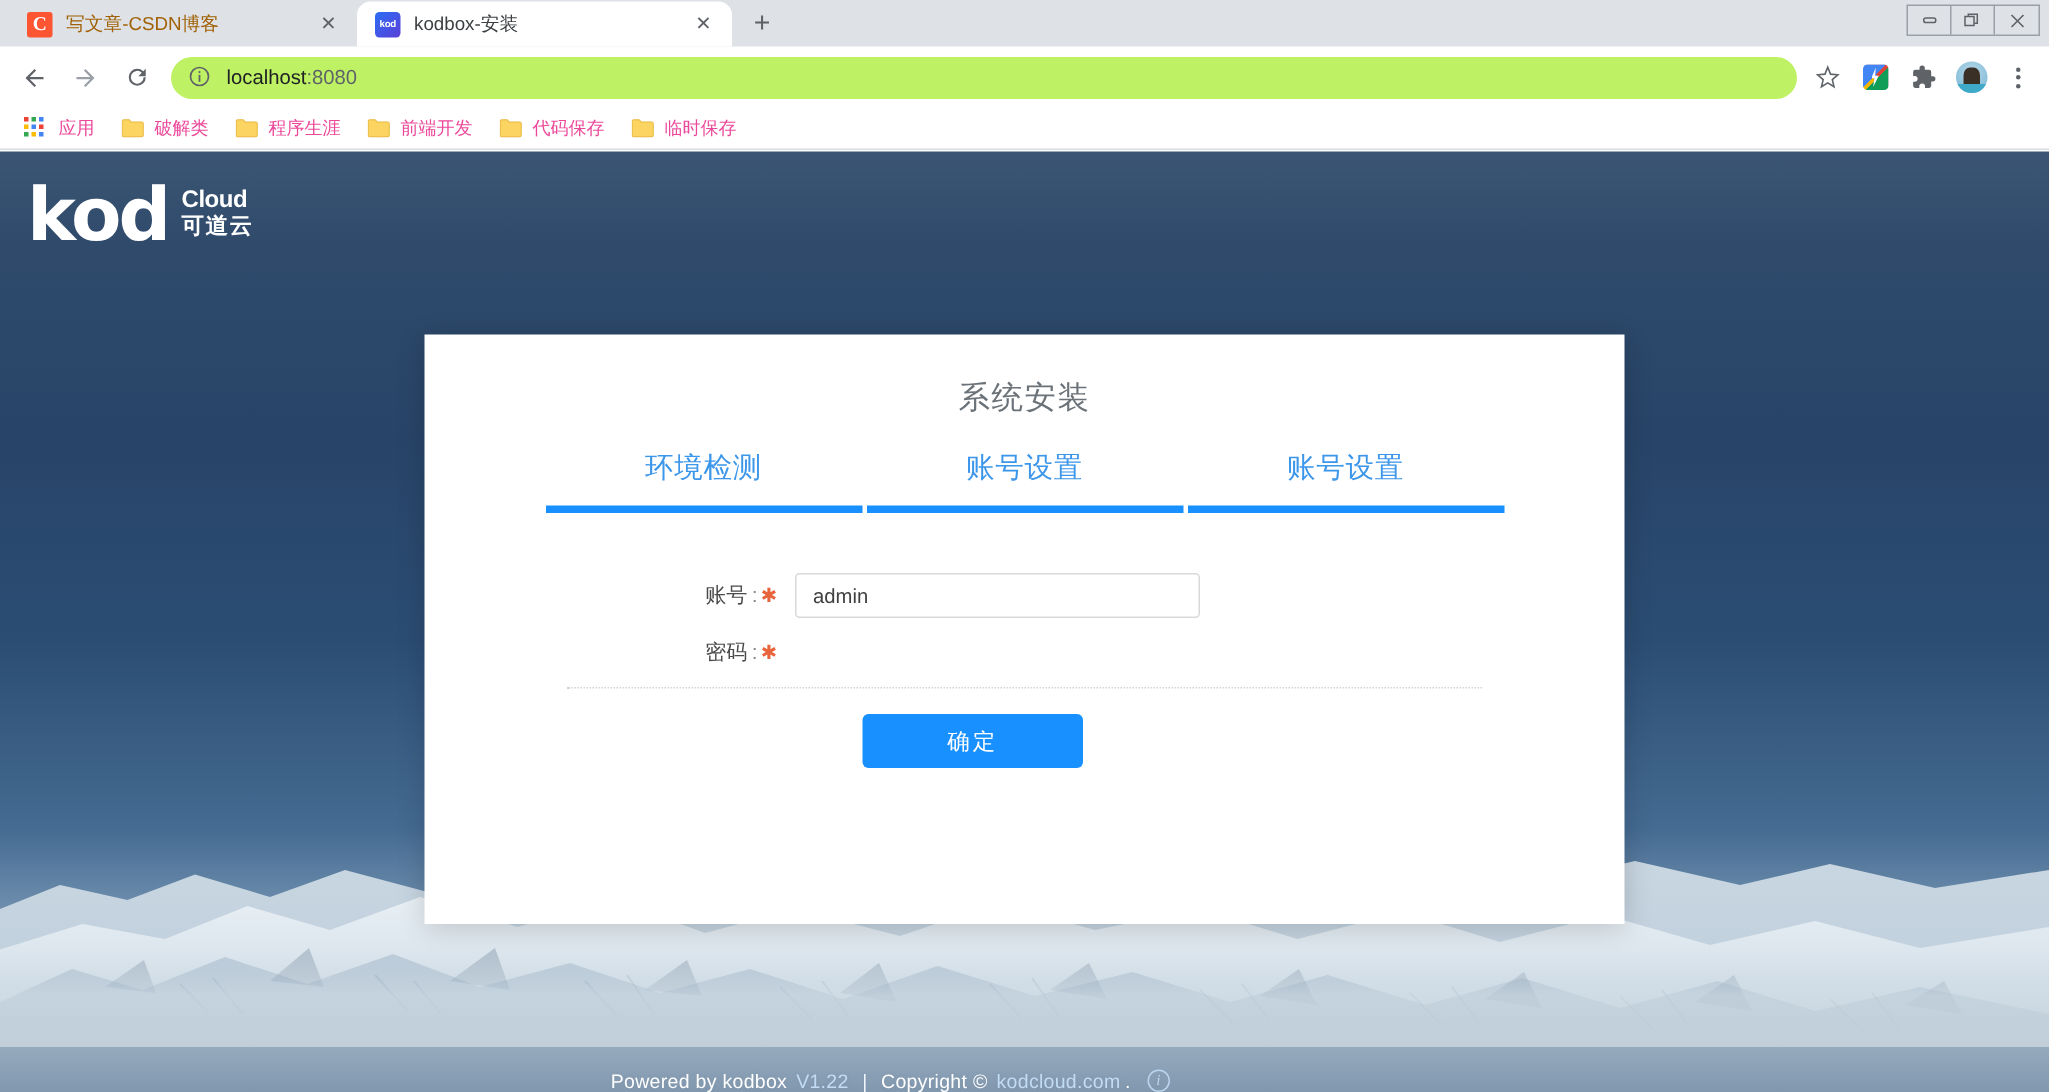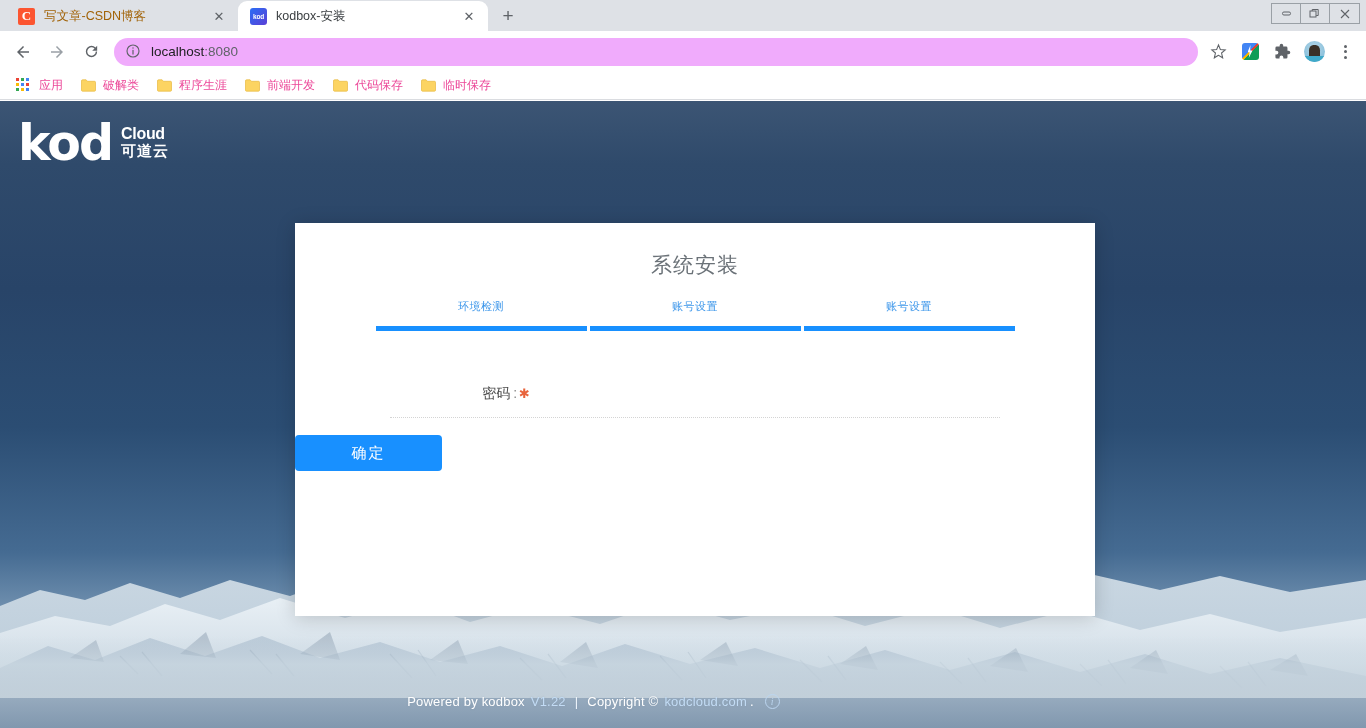--- a/index.html
+++ b/index.html
@@ -111,21 +111,21 @@
     width: 30px; height: 30px;
     display: flex; align-items: center; justify-content: center;
     color: #5f6368;
     border-radius: 50%;
     margin-right: 4px;
   }
   .nav-btn svg { display: block; }
   .omnibox {
     flex: 1;
     height: 28px;
-    background: #f0abfc;
+    background: #bef264;
     border-radius: 14px;
     display: flex;
     align-items: center;
     padding: 0 8px 0 11px;
     margin-left: 4px;
     margin-right: 6px;
   }
   .omnibox .info-ic {
     width: 17px; height: 17px; flex: 0 0 17px;
     margin-right: 9px;
@@ -280,21 +280,21 @@
     display: flex; flex-direction: column;
     line-height: 1.05;
     padding-bottom: 2px;
   }
   .kod-cloud { font-size: 16px; font-weight: bold; color: #fff; letter-spacing: -0.3px; }
   .kod-cn { font-size: 15px; font-weight: bold; color: #fff; letter-spacing: 1px; }
 
   
   .card {
     position: absolute;
-    left: 295px; top: 122px;
+    left: 283px; top: 122px;
     width: 800px; height: 393px;
     background: #fff;
     box-shadow: 0 2px 18px rgba(0,0,0,0.18);
   }
   .card-title {
     text-align: center;
     font-size: 21px;
     color: #6b7278;
     padding-top: 28px;
     letter-spacing: 1px;
@@ -303,21 +303,21 @@
     display: flex;
     margin-top: 20px;
     padding: 0 79px;
   }
   .step {
     flex: 1;
     text-align: center;
     position: relative;
   }
   .step-label {
-    font-size: 11px;
+    font-size: 19px;
     color: #3c96ea;
     padding-bottom: 12px;
     display: block;
     letter-spacing: 0.5px;
   }
   .step-bar {
     height: 5px;
     background: #1890ff;
     margin: 0 1.5px;
   }
@@ -355,41 +355,43 @@
   }
   .form-input::placeholder { color: #bfbfbf; }
 
   .divider-dotted {
     border-top: 1px dotted #d4d4d4;
     margin: 13px 95px 0 95px;
     height: 0;
   }
   .submit-wrap {
     margin-top: 17px;
+    padding-left: 247px;
+    margin-left: 45px;
   }
   .submit-btn {
     width: 147px;
     height: 36px;
     background: #1890ff;
     border: none;
     border-radius: 4px;
     color: #fff;
     font-size: 15px;
     font-family: "Liberation Sans", sans-serif;
     letter-spacing: 2px;
   }
 
   
   .footer {
     position: absolute;
     left: 0; bottom: 0;
     width: 1187px;
     height: 34px;
     display: flex;
-    align-items: flex-start;
+    align-items: flex-end;
     justify-content: center;
     font-size: 13px;
     color: #ffffff;
     letter-spacing: 0.2px;
     text-shadow: 0 0 2px rgba(120,140,160,0.35);
   }
   .footer .lite { color: #c3dcf5; }
   .footer .sep { margin: 0 9px; color: #eef4fb; }
   .footer .info-circle {
     display: inline-flex;
@@ -640,20 +642,22 @@
           <div class="step-bar"></div>
         </div>
         <div class="step">
           <span class="step-label">账号设置</span>
           <div class="step-bar"></div>
         </div>
       </div>
 
       <div class="form">
         <div class="form-row">
+          <div class="form-label"><span>账号</span><span class="colon">:</span><span class="star">✱</span></div>
+          <input class="form-input" type="text" value="admin" style="">
         </div>
         <div class="form-row">
           <div class="form-label"><span>密码</span><span class="colon">:</span><span class="star">✱</span></div>
         </div>
 
         <div class="divider-dotted"></div>
 
         <div class="submit-wrap">
           <button class="submit-btn">确定</button>
         </div>

